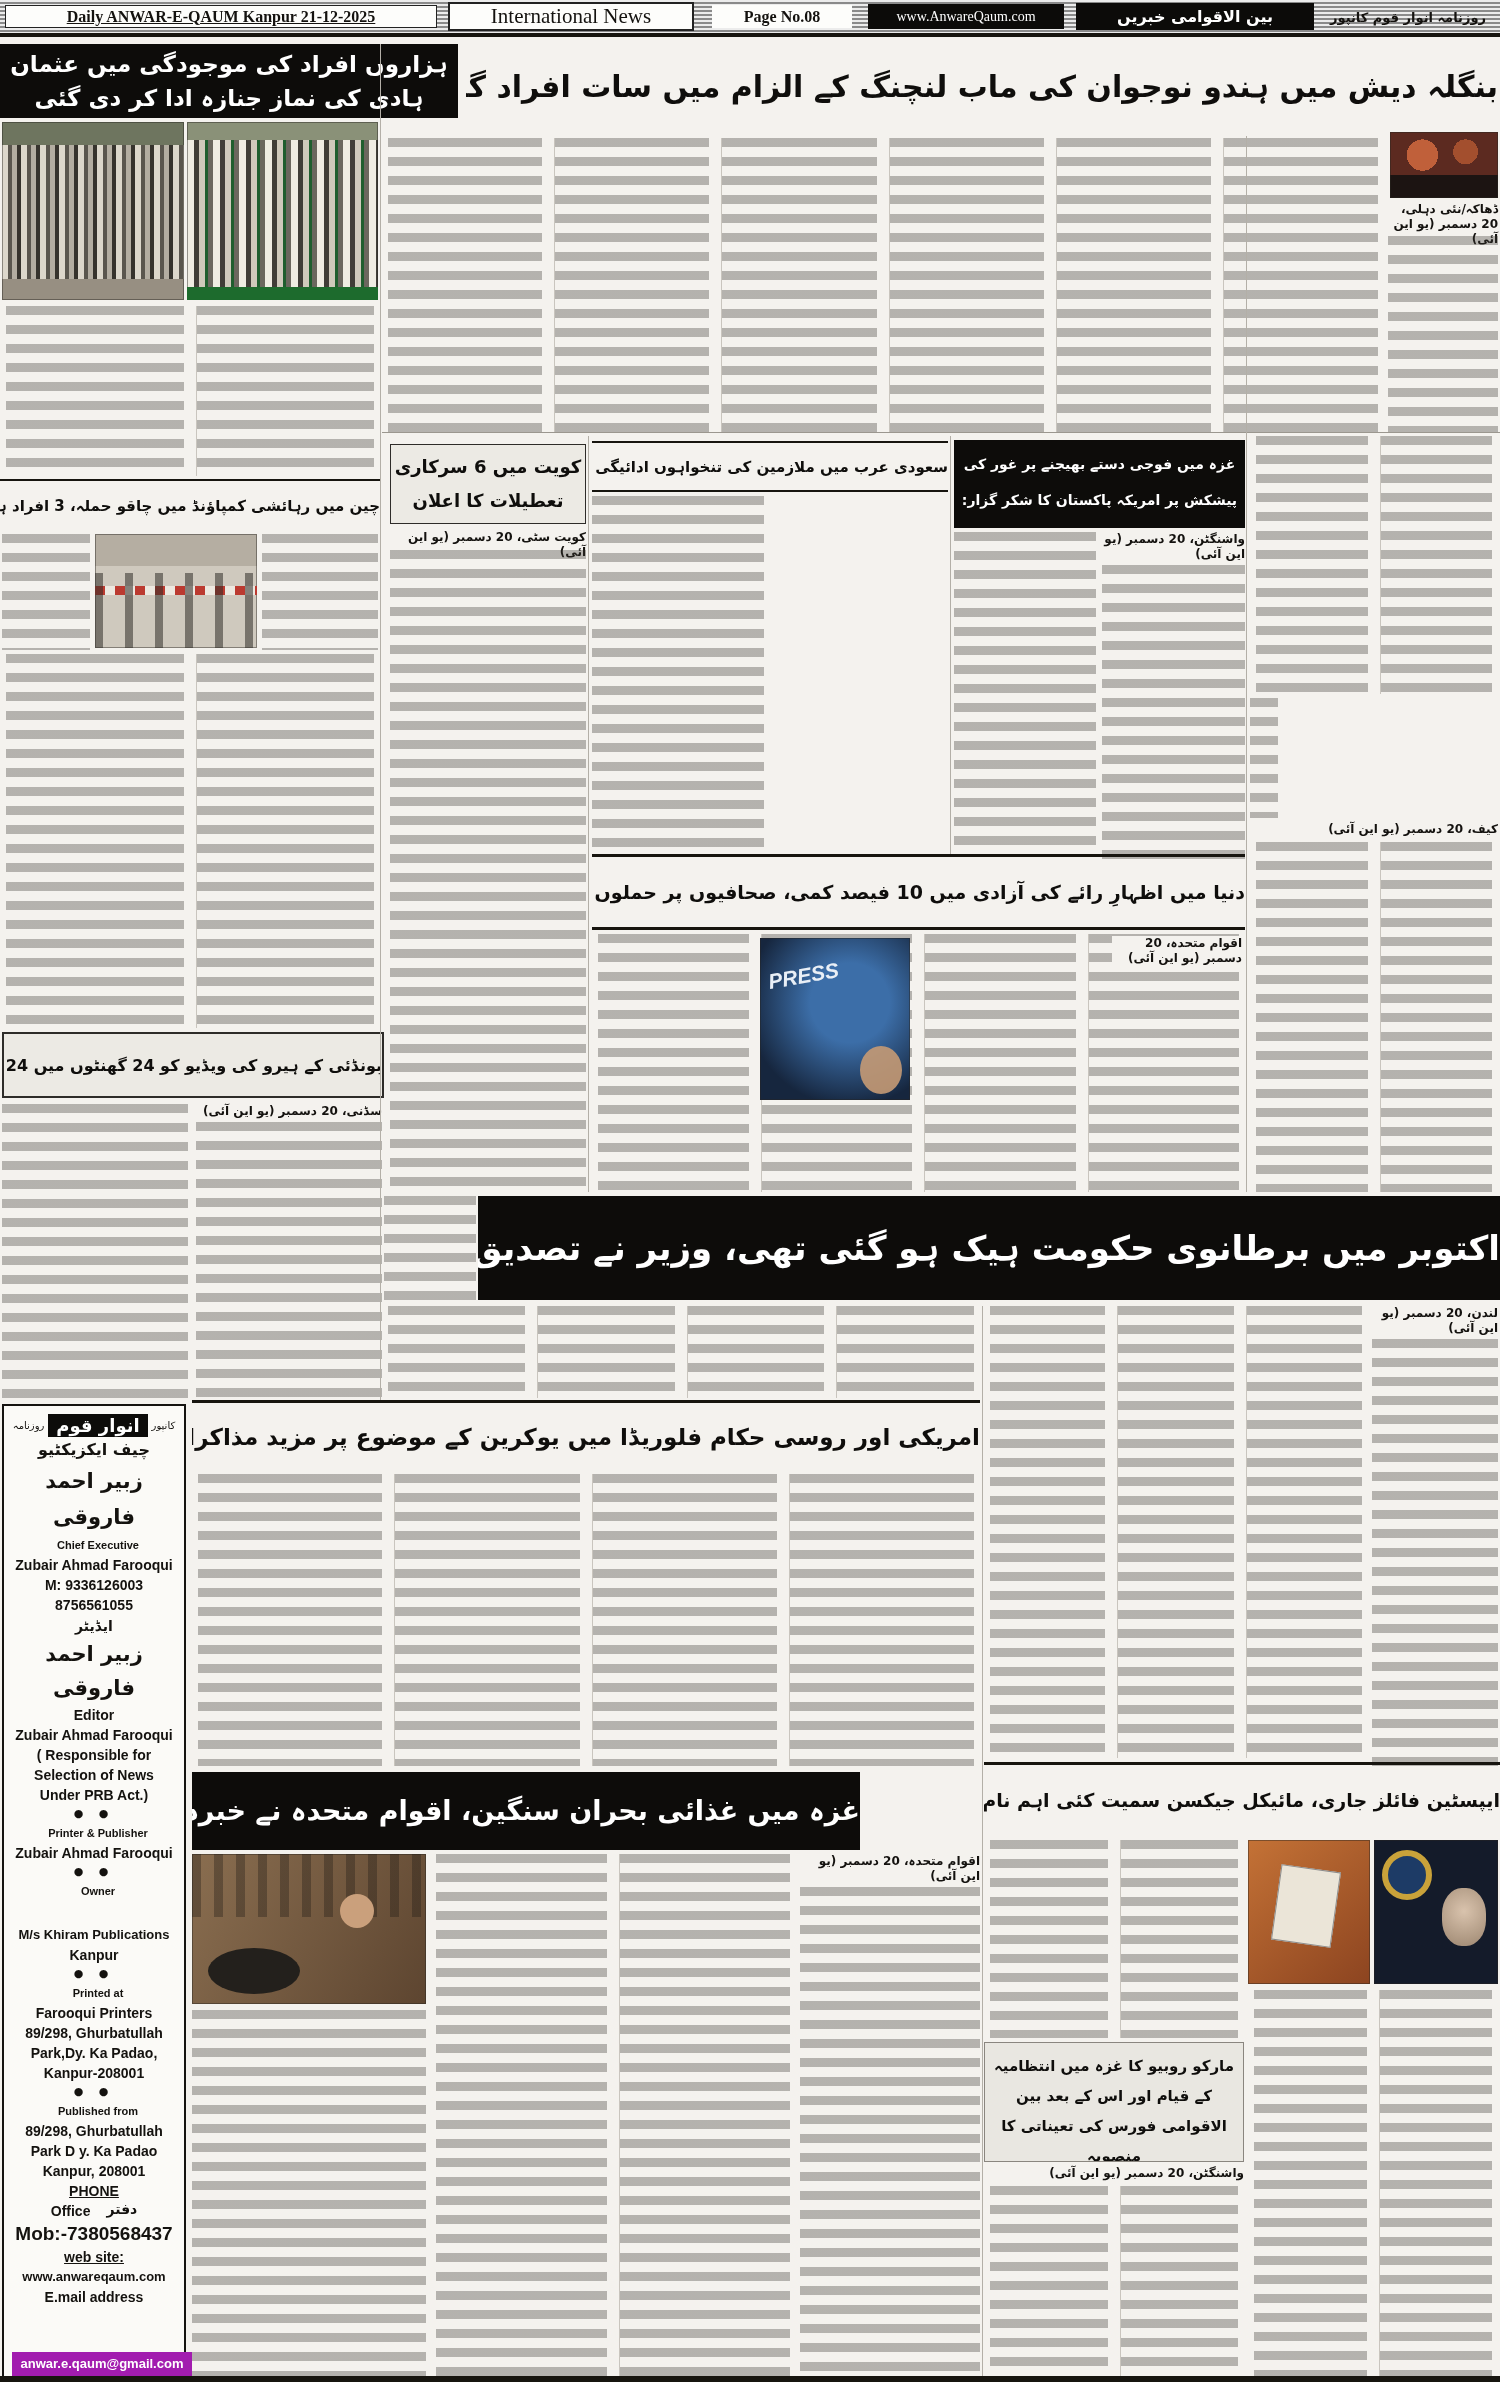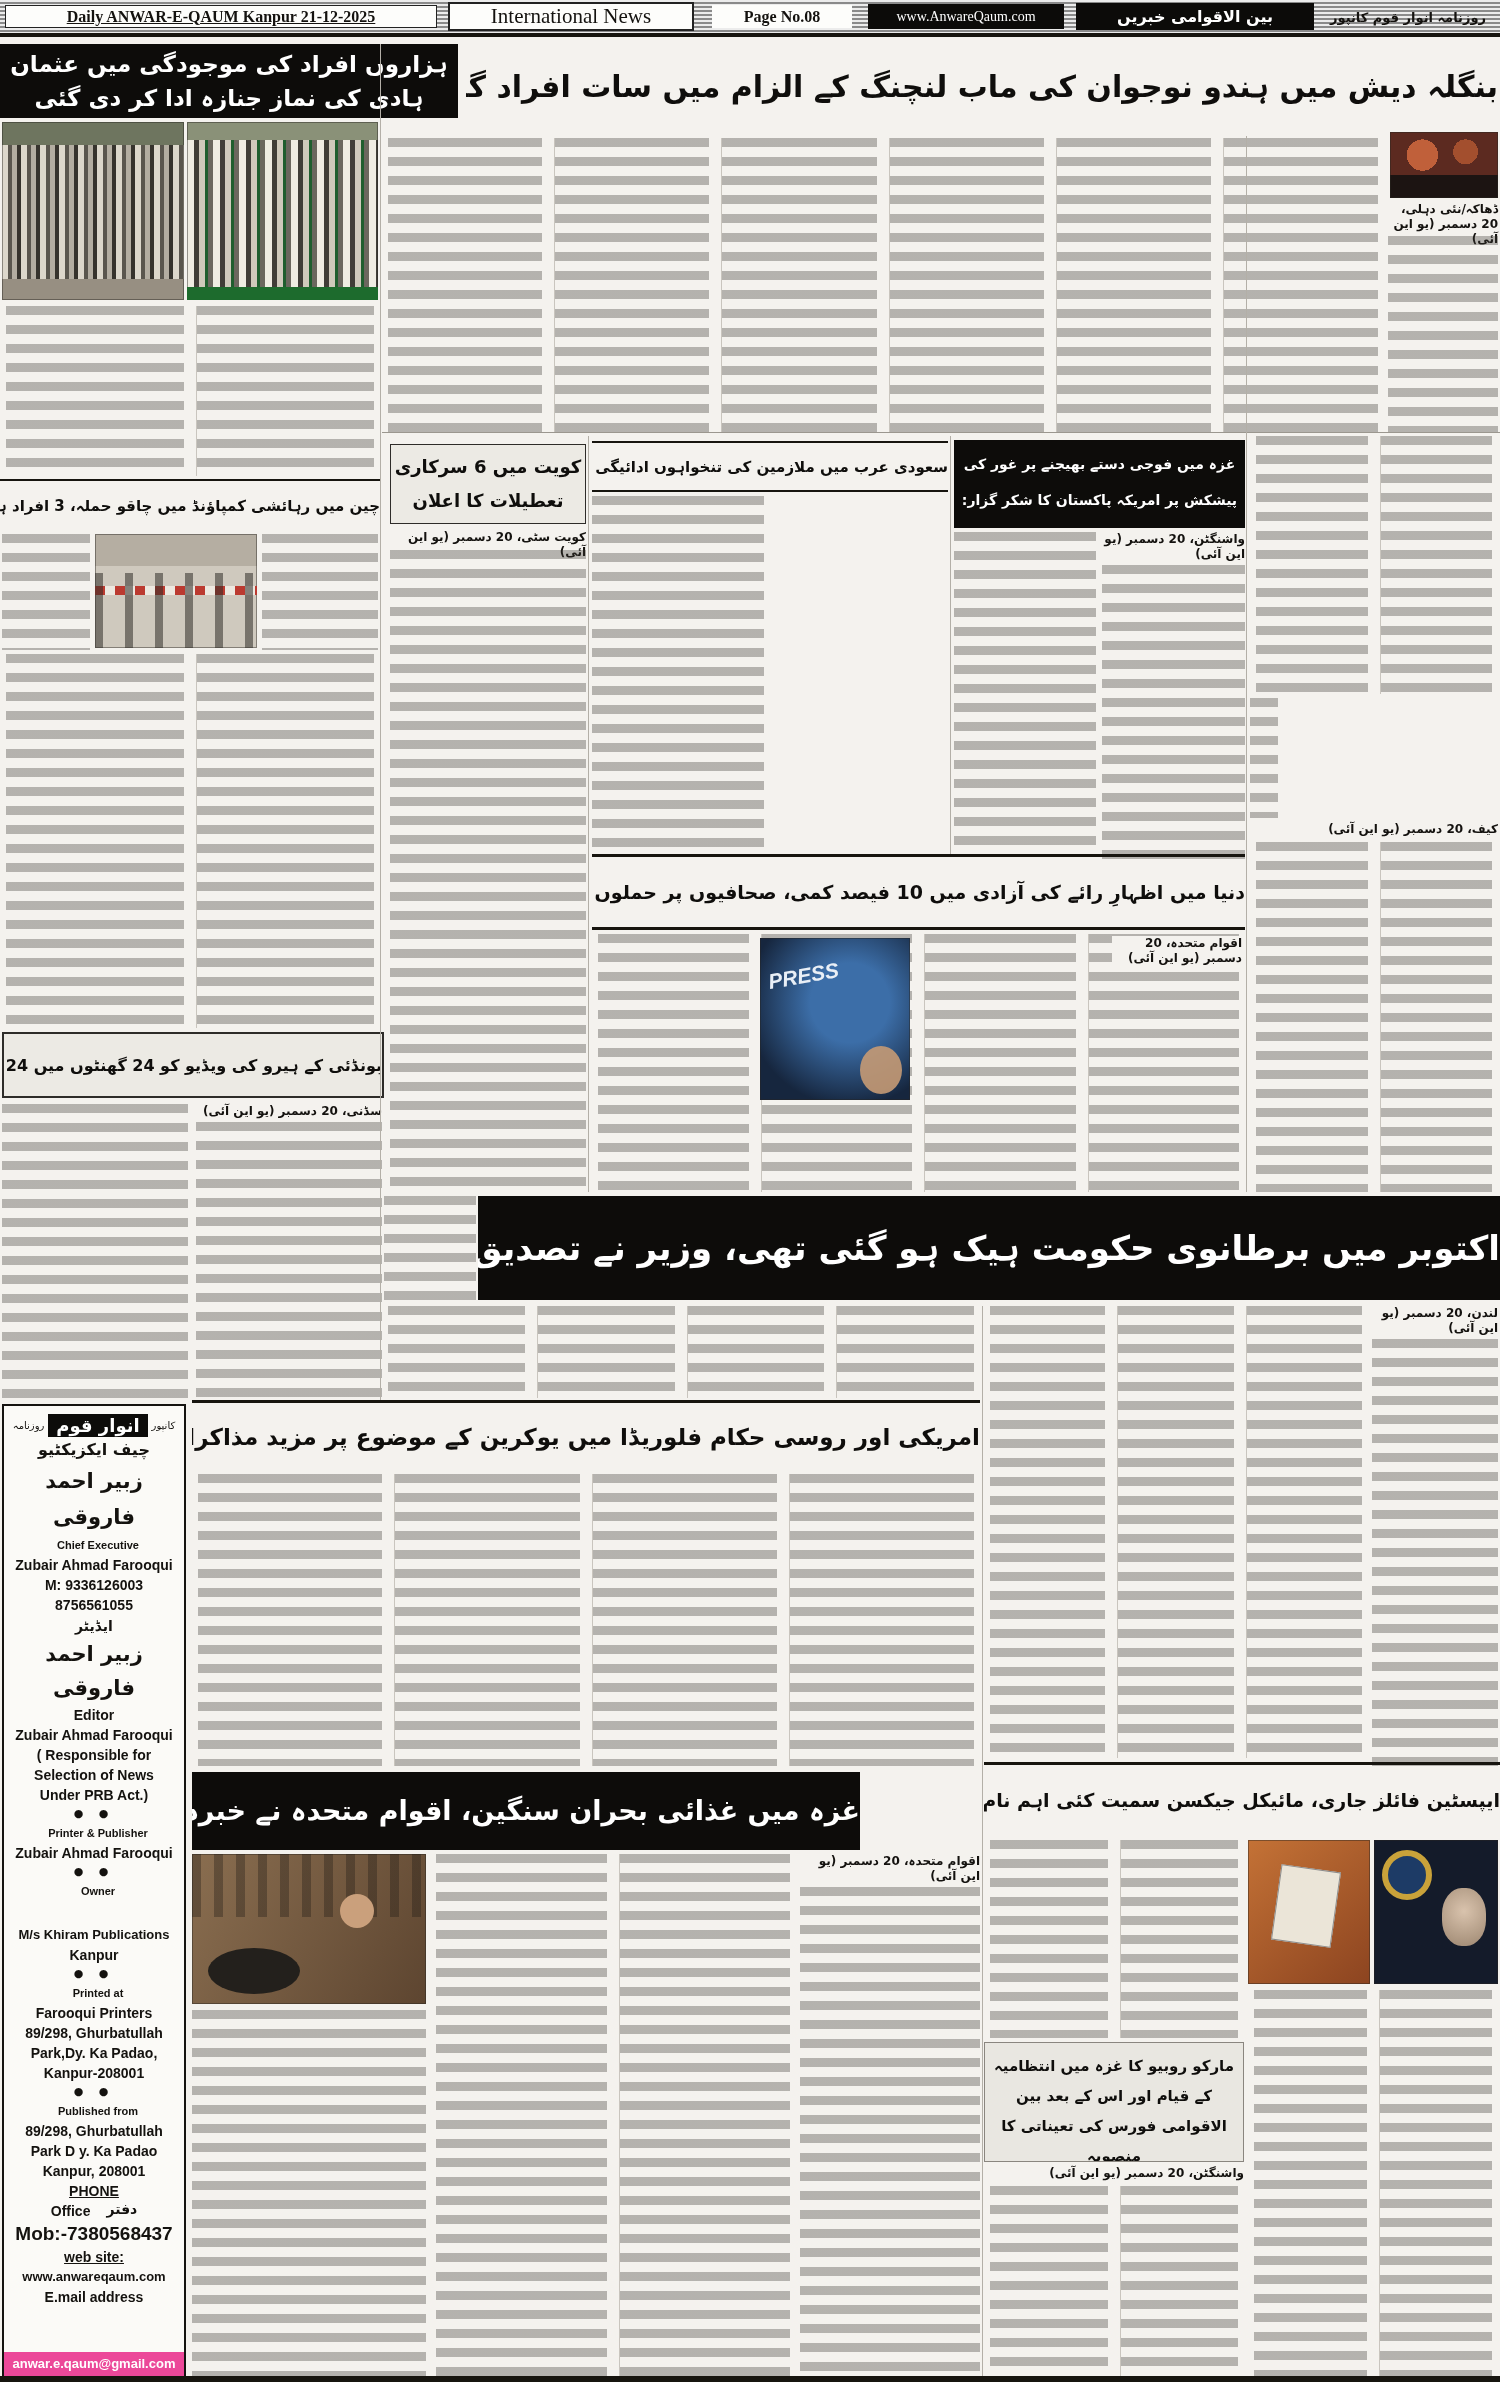--- a/index.html
+++ b/index.html
@@ -194,21 +194,21 @@
     <div class="l">Kanpur, 208001</div>
     <div class="l" style="text-decoration:underline;">PHONE</div>
     <div style="display:flex;justify-content:center;gap:16px;">
       <span class="l">Office</span>
       <span class="urdu" style="font-weight:bold;font-size:14px;">دفتر</span>
     </div>
     <div class="l" style="font-size:19px;line-height:26px;">Mob:-7380568437</div>
     <div class="l" style="text-decoration:underline;">web site:</div>
     <div class="l" style="font-size:13px;">www.anwareqaum.com</div>
     <div class="l">E.mail address</div>
-    <div class="l" style="position:absolute;left:0;bottom:0;width:100%;background:#ec4899;color:#fff;font-size:13px;line-height:24px;">anwar.e.qaum@gmail.com</div>
+    <div class="l" style="position:absolute;left:8px;bottom:0;width:100%;background:#a21caf;color:#fff;font-size:13px;line-height:24px;">anwar.e.qaum@gmail.com</div>
   </div>
 
   <div class="hr" style="left:192px;top:1400px;width:788px;height:3px;"></div>
   <div class="abs u hl nowrap" style="left:192px;top:1406px;width:788px;height:62px;font-size:23px;line-height:62px;">امریکی اور روسی حکام فلوریڈا میں یوکرین کے موضوع پر مزید مذاکرات کریں گے</div>
   <div class="abs cols" style="left:192px;top:1474px;width:788px;height:292px;">
     <div class="col fill"></div>
     <div class="col fill"></div>
     <div class="col fill"></div>
     <div class="col fill"></div>
   </div>

